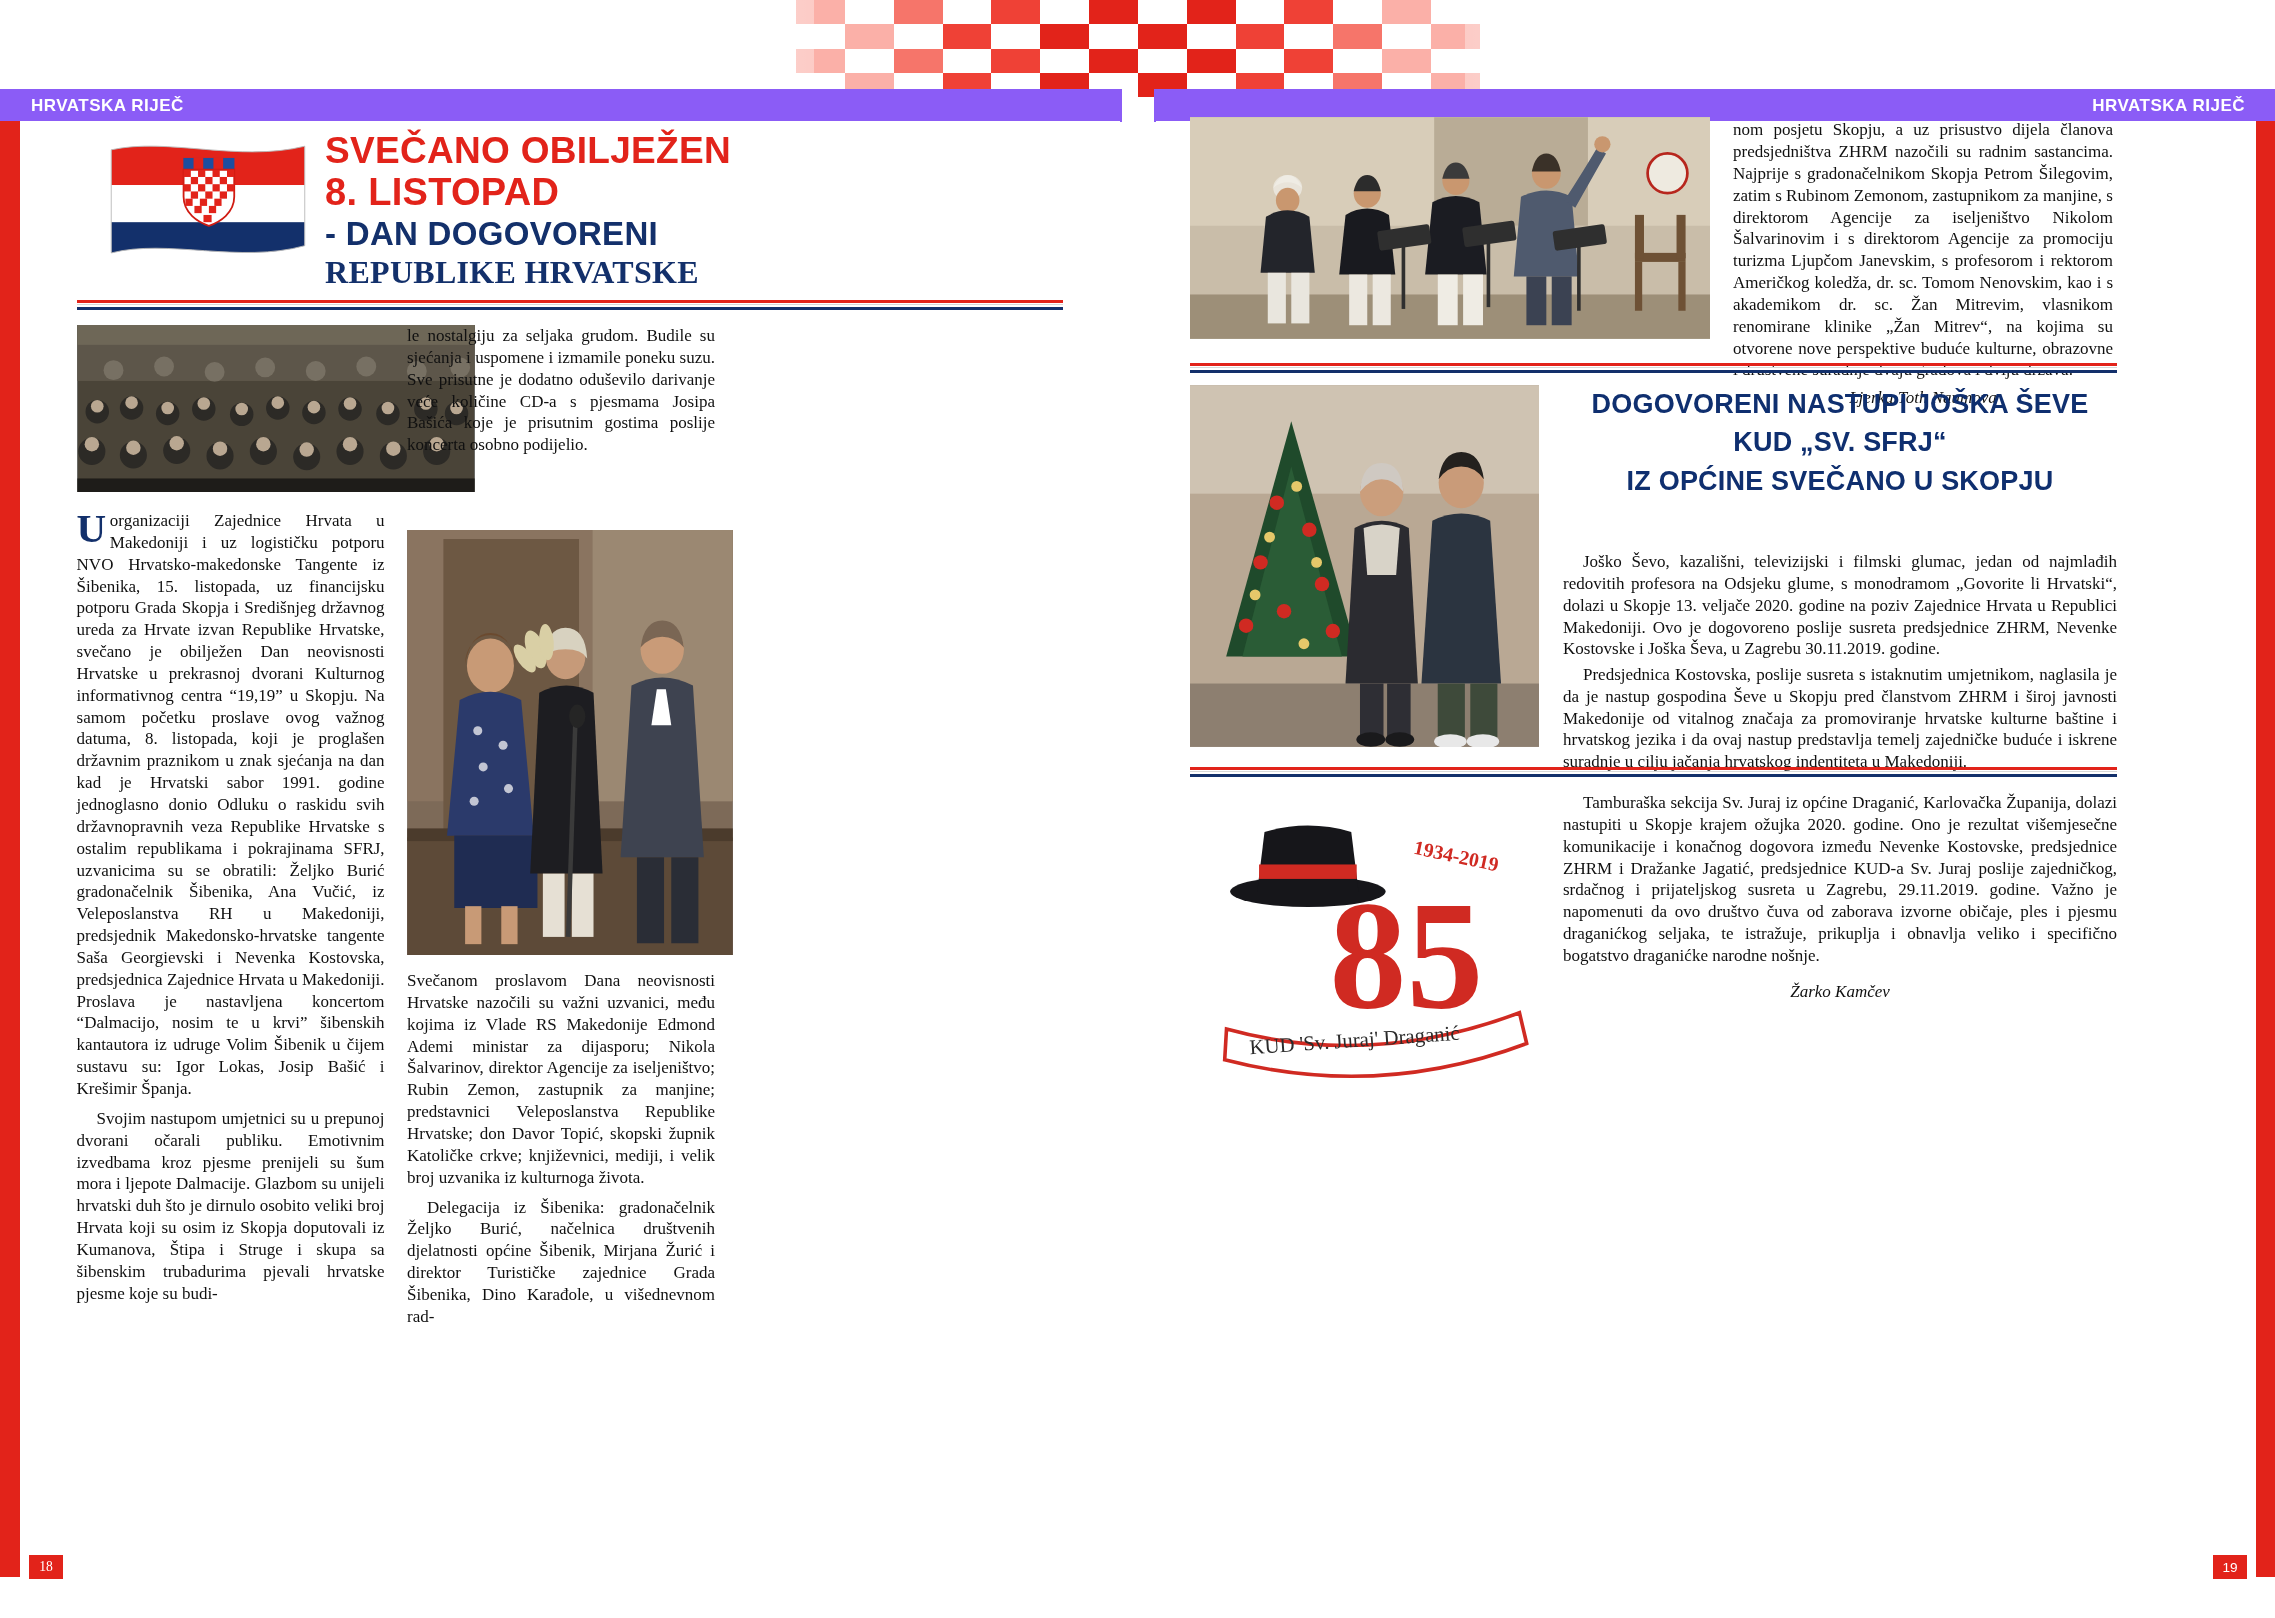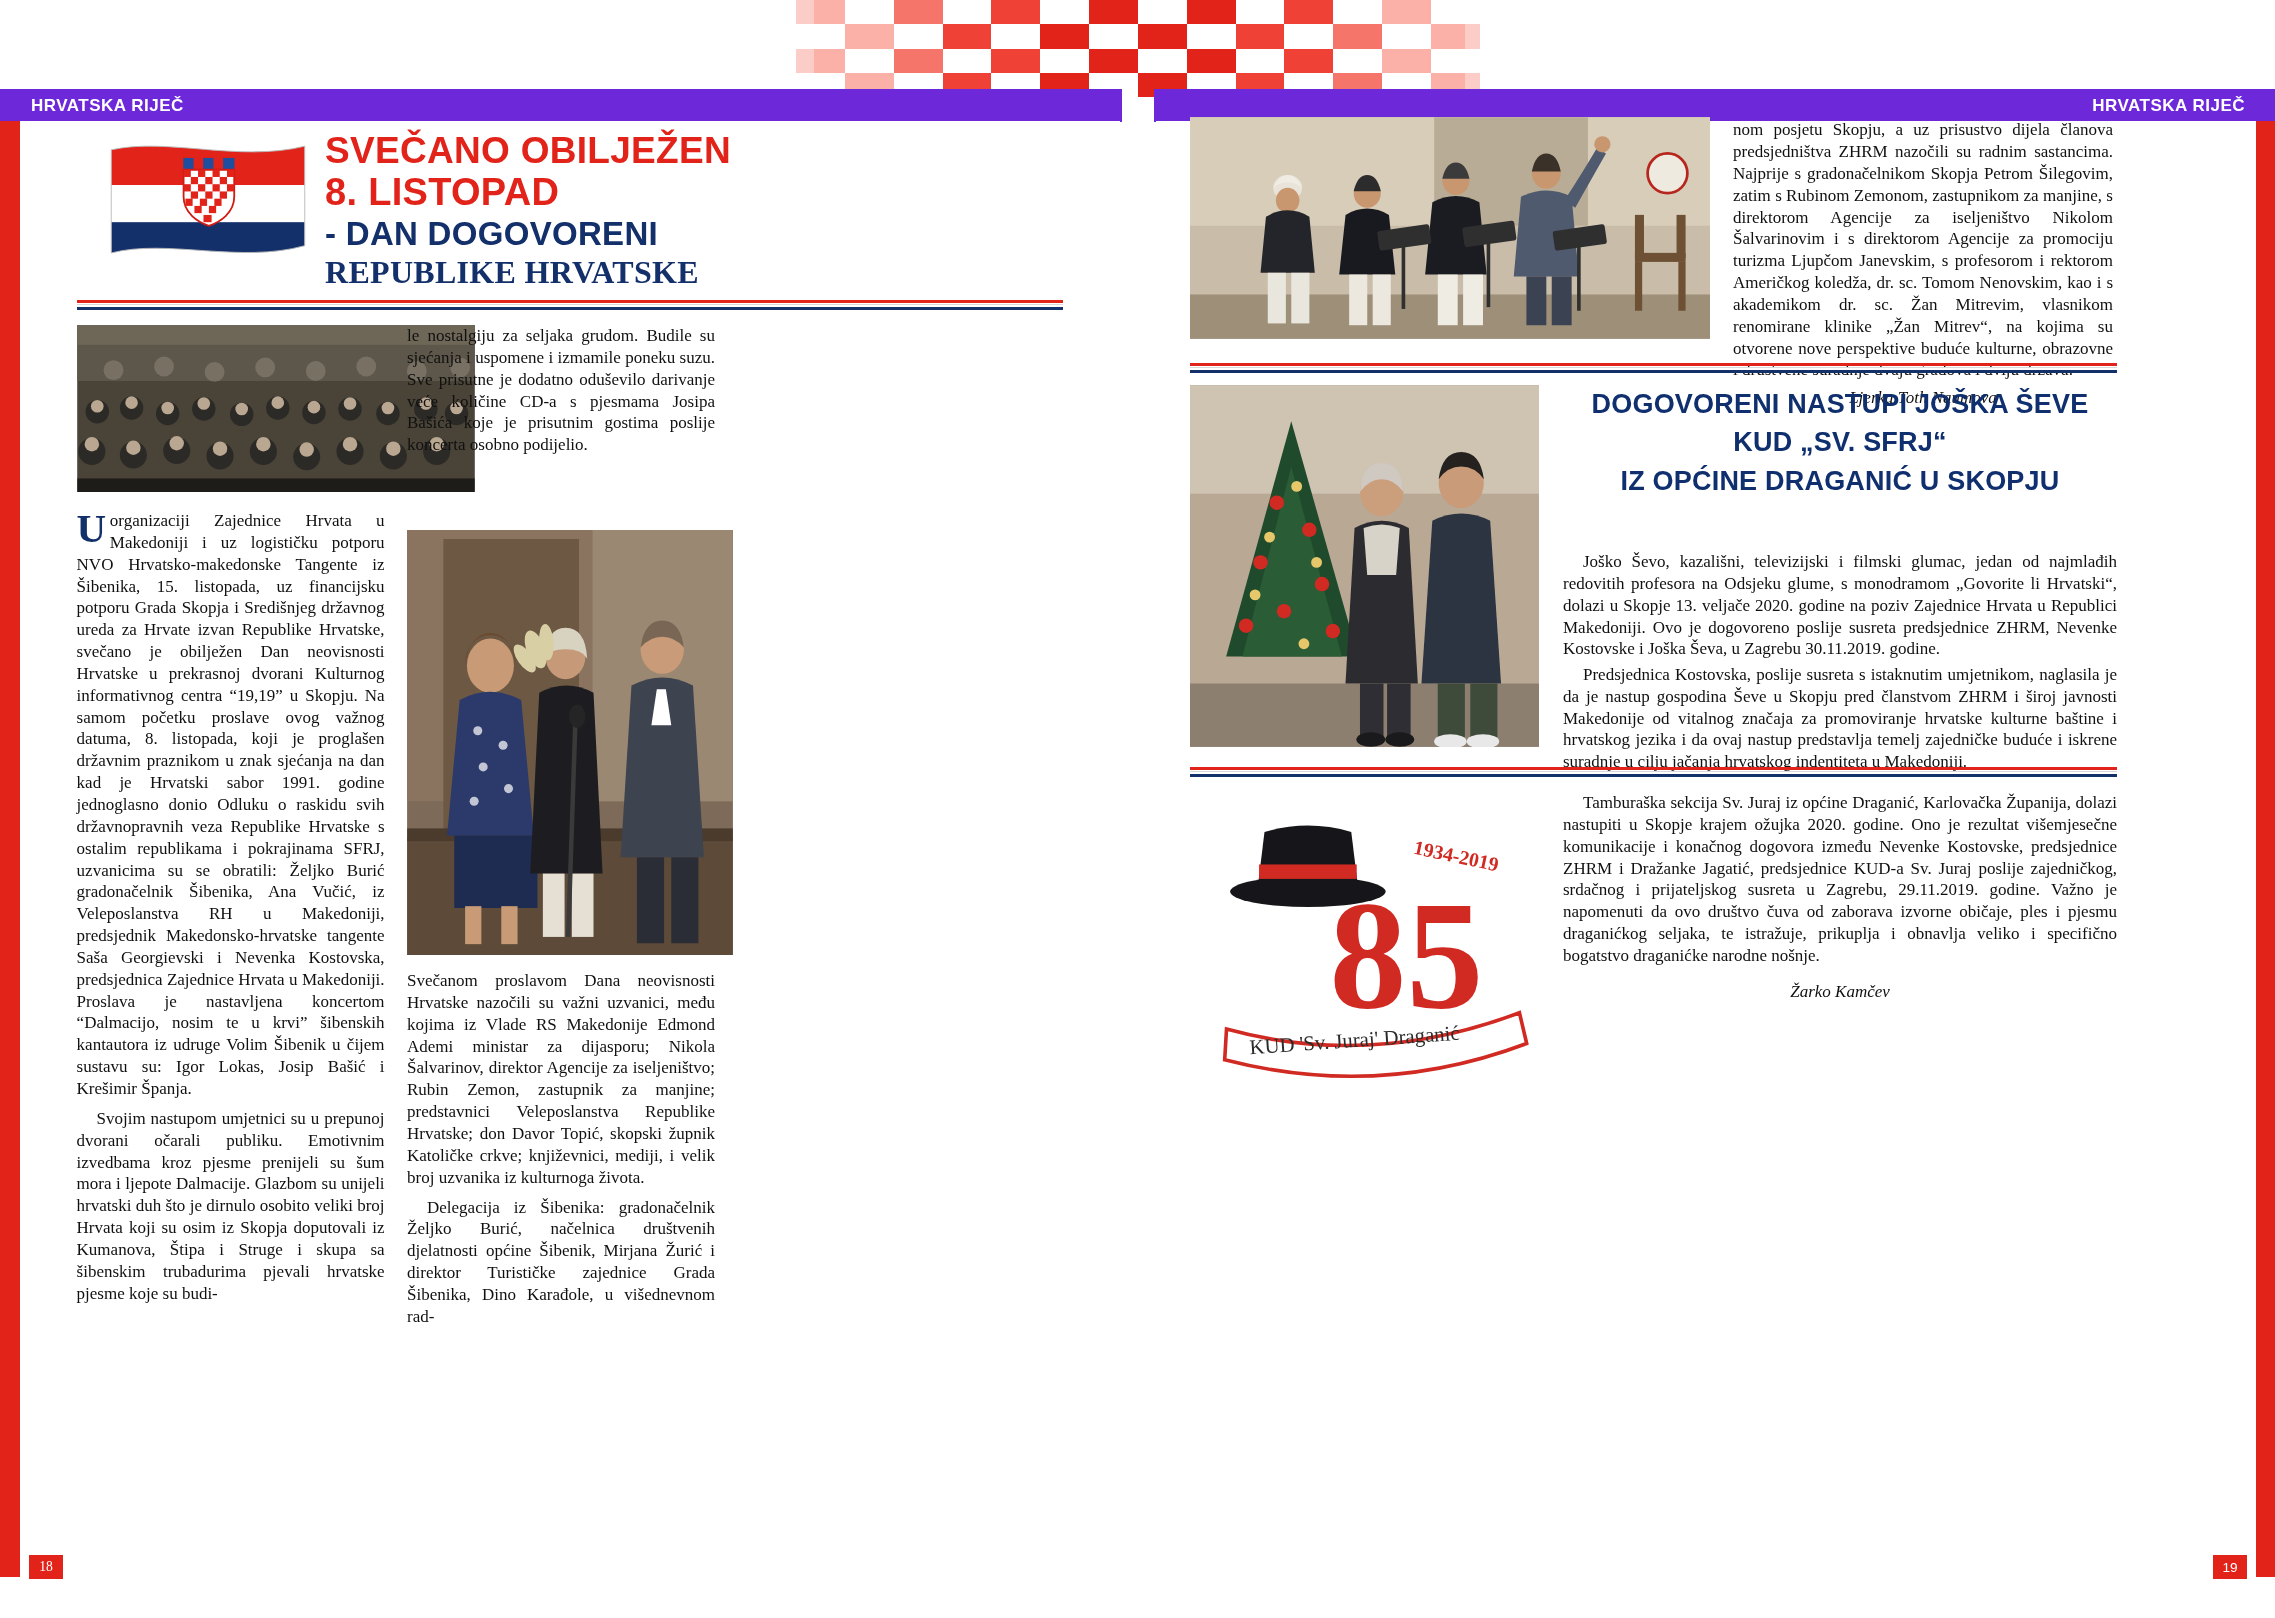--- a/index.html
+++ b/index.html
@@ -13,21 +13,21 @@
   
   .top-band{position:absolute;left:0;top:0;width:2276px;height:98px;background:#ffffff;}
   .checker{position:absolute;left:796px;top:0;width:684px;height:98px;overflow:hidden;}
   .checker .cell{position:absolute;width:49px;height:24.4px;}
   .fade-left{position:absolute;left:0;top:0;width:814px;height:98px;
     background:linear-gradient(to right,#ffffff 0%,#ffffff 30%,rgba(255,255,255,0.85) 60%,rgba(255,255,255,0.35) 100%);}
   .fade-right{position:absolute;left:1465px;top:0;width:814px;height:98px;
     background:linear-gradient(to left,#ffffff 0%,#ffffff 30%,rgba(255,255,255,0.85) 60%,rgba(255,255,255,0.35) 100%);}
 
   
-  .runhead{position:absolute;height:33px;background:#6d28d9;color:#ffffff;
+  .runhead{position:absolute;height:33px;background:#8b5cf6;color:#ffffff;
     font-family:"Liberation Sans",sans-serif;font-weight:bold;font-size:17px;
     letter-spacing:0.5px;display:flex;align-items:center;}
   .runhead.left{left:0;top:89px;width:1122px;padding-left:31px;box-sizing:border-box;}
   .runhead.right{left:1154px;top:89px;width:1122px;justify-content:flex-end;padding-right:31px;box-sizing:border-box;}
 
   
   .page{position:absolute;top:121px;width:1120px;height:1456px;background:#ffffff;}
   .page.left{left:0;}
   .page.right{left:1156px;}
   .page .edge{position:absolute;top:0;width:20px;height:1456px;background:#e2231a;}
@@ -465,21 +465,21 @@
           <rect x="310" y="330" width="30" height="62" fill="#3e4a3a"></rect>
           <ellipse cx="288" cy="394" rx="18" ry="8" fill="#e8e8e8"></ellipse>
           <ellipse cx="324" cy="394" rx="18" ry="8" fill="#e8e8e8"></ellipse>
         </g>
       </svg>
     </div>
 
     <div style="position:absolute;left:373px;top:264px;width:554px;text-align:center;" class="sub-headline">
       <div>DOGOVORENI NASTUPI JOŠKA ŠEVE</div>
       <div>KUD „SV. SFRJ“</div>
-      <div>IZ OPĆINE DRAGANIĆ U SKOPJU</div>
+      <div>IZ OPĆINE SVEČANO U SKOPJU</div>
     </div>
 
     <div class="col" style="left:373px;top:430px;width:554px;">
       <p class="first" style="text-indent:20px;">Joško Ševo, kazališni, televizijski i filmski glumac, jedan od najmlađih redovitih profesora na Odsjeku glume,  s monodramom „Govorite li Hrvatski“, dolazi u Skopje 13. veljače 2020. godine na poziv Zajednice Hrvata u Republici Makedoniji. Ovo je dogovoreno poslije susreta predsjednice ZHRM, Nevenke Kostovske i Joška Ševa, u Zagrebu 30.11.2019. godine.</p>
       <p style="margin-top:3.6px;">Predsjednica Kostovska, poslije susreta s istaknutim umjetnikom, naglasila je da je nastup gospodina  Ševe u Skopju pred članstvom ZHRM i široj javnosti Makedonije od vitalnog značaja za promoviranje hrvatske kulturne baštine i hrvatskog jezika i da ovaj nastup predstavlja temelj zajedničke buduće i iskrene suradnje u cilju jačanja hrvatskog indentiteta u Makedoniji.</p>
     </div>
 
     <div class="tricolor" style="left:0px;top:646px;width:927px;">
       <div class="s r"></div>
         <div class="s w"></div>

